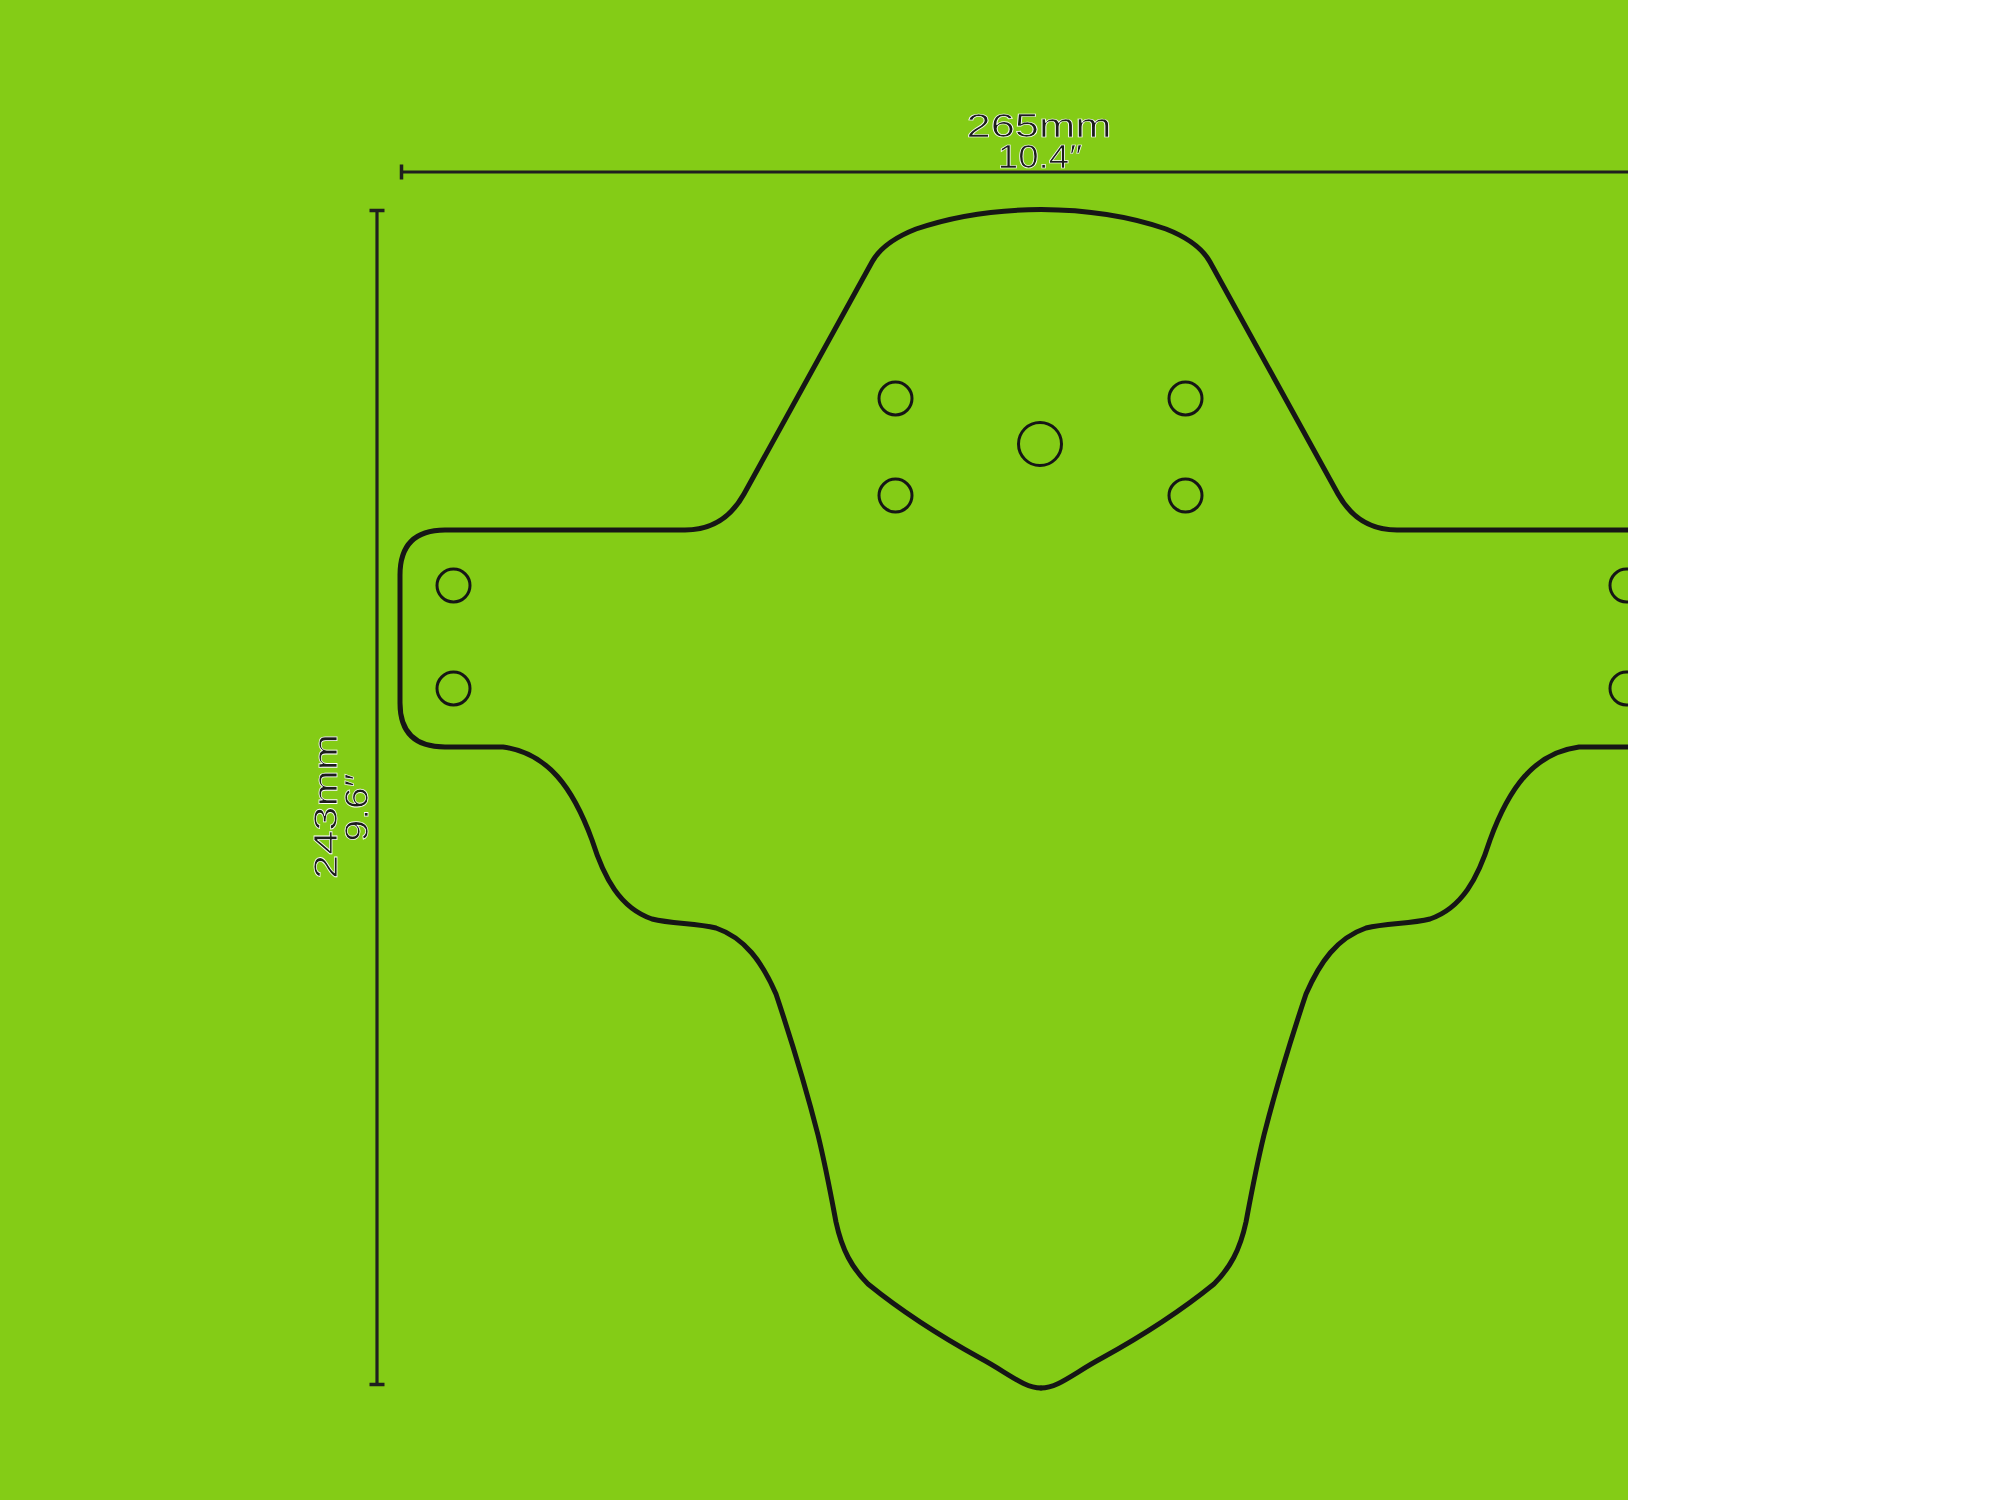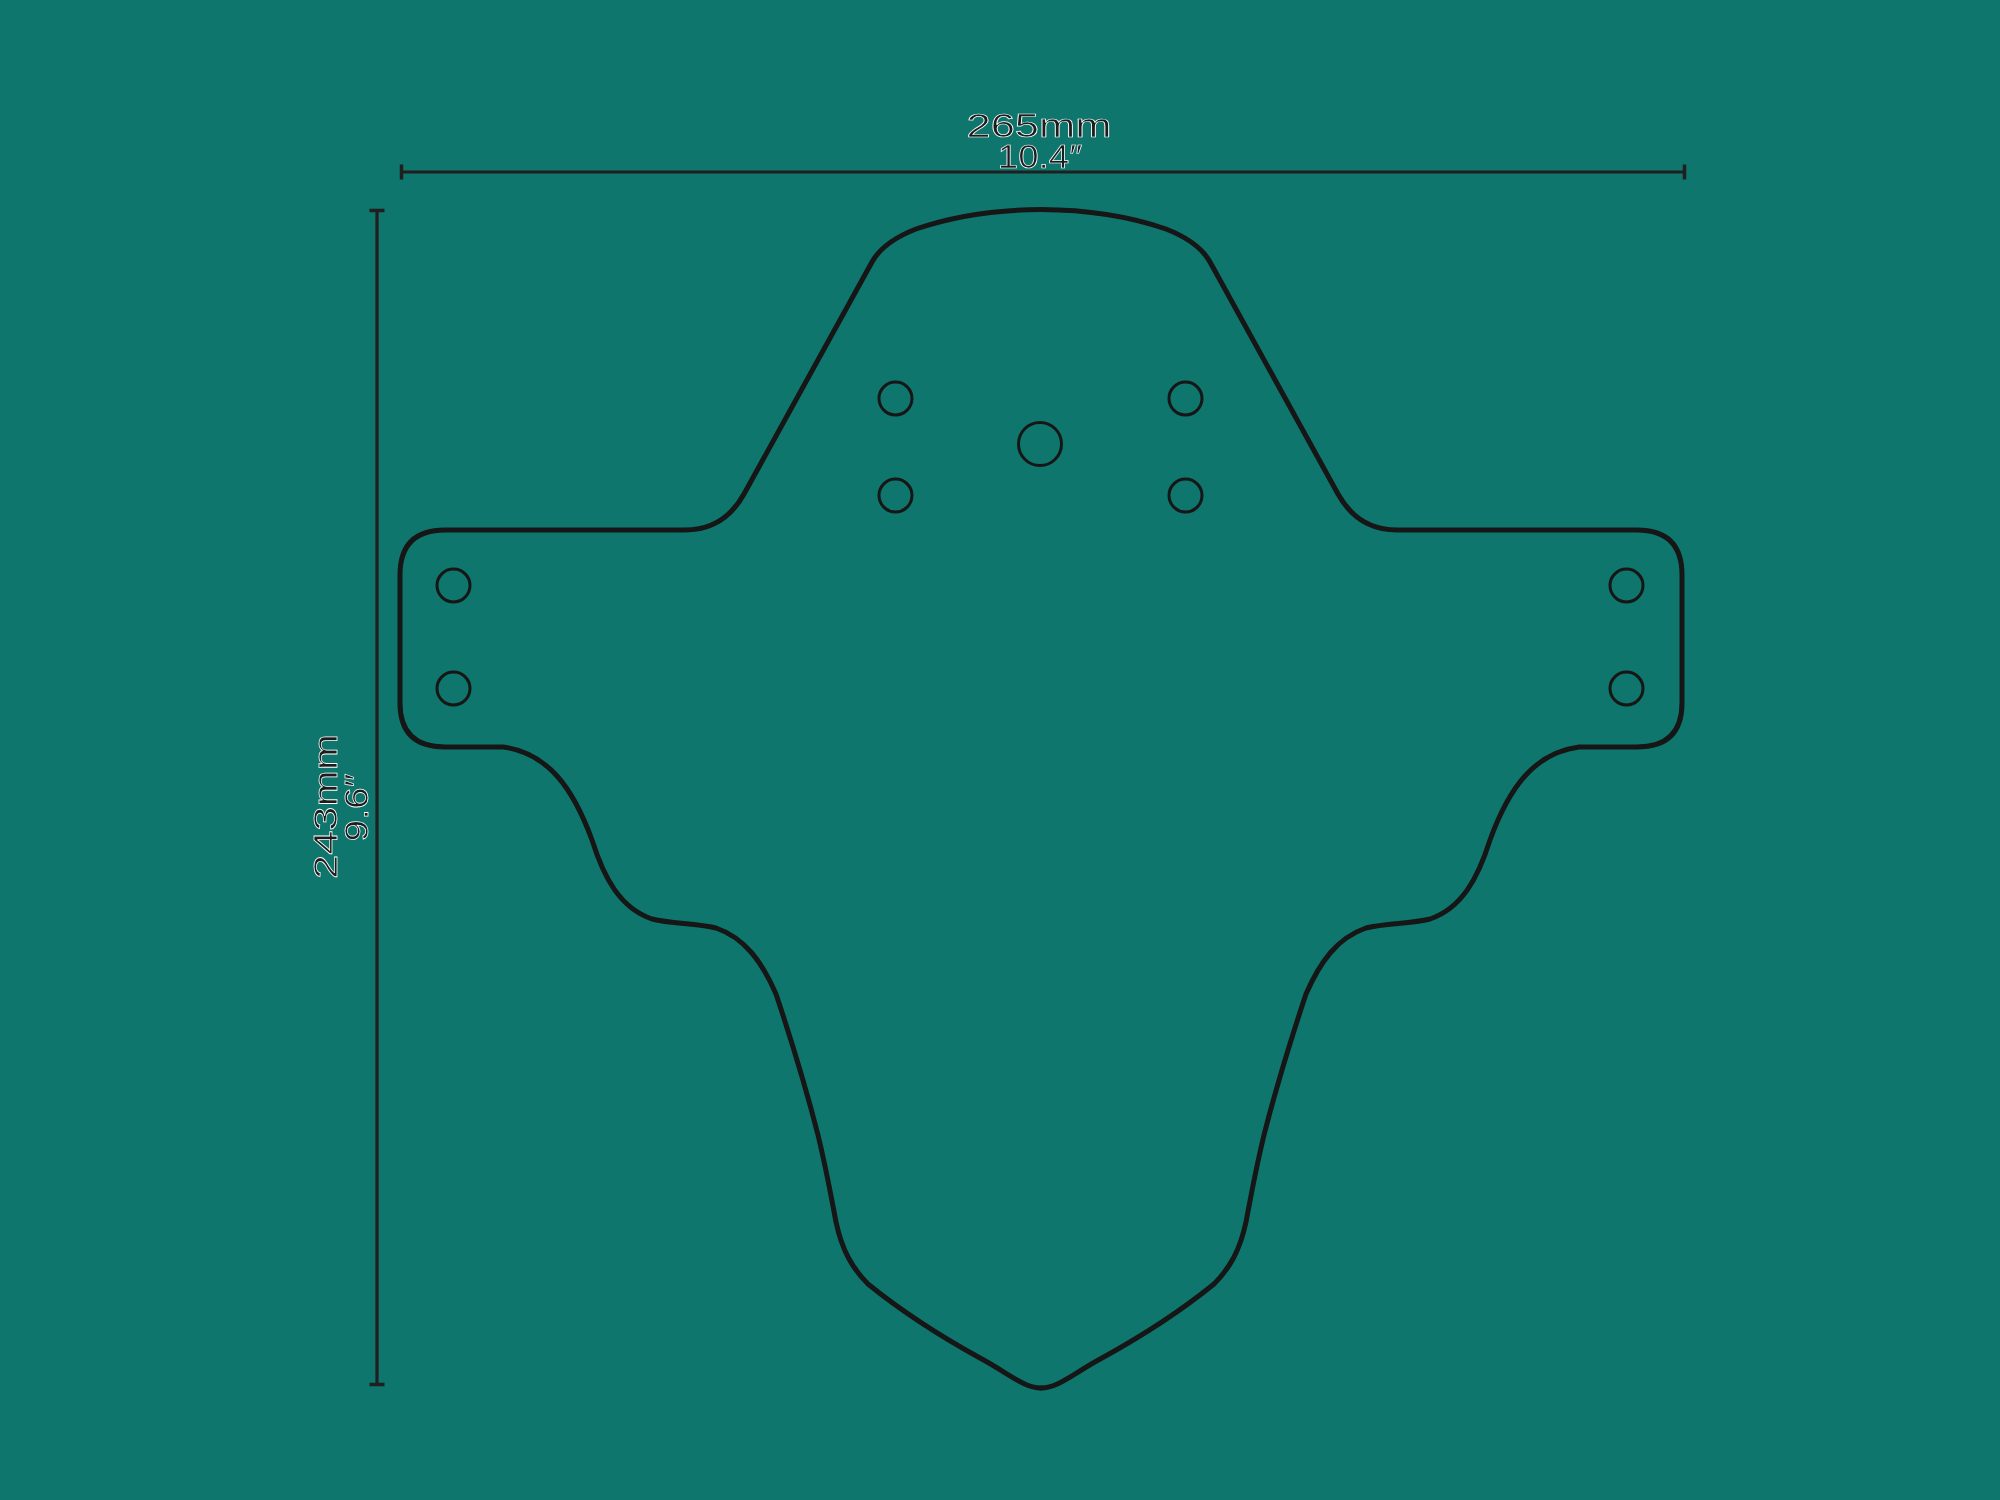--- a/index.html
+++ b/index.html
@@ -1,16 +1,16 @@
 <!DOCTYPE html>
 <html><head>
 <meta charset="utf-8">
 <style>
   html,body{margin:0;padding:0;background:#ffffff;}
-  .page{width:2000px;height:1500px;position:relative;background:#0f766e;overflow:hidden;text-align:right;}
+  .page{width:1628px;height:1500px;position:relative;background:#84cc16;overflow:hidden;text-align:right;}
   text{font-family:"Liberation Sans", sans-serif;fill:#1c1c1c;}
 </style>
 </head>
 <body>
 <div class="page">
 <svg width="2000" height="1500" viewBox="0 0 2000 1500" xmlns="http://www.w3.org/2000/svg">
 
   <g>
     <text x="0" y="0" font-size="33" text-anchor="middle" stroke="#ffffff" stroke-width="0.7" paint-order="fill" transform="translate(1039,136.5) scale(1.32,1)">265mm</text>
     <text x="0" y="0" font-size="33" text-anchor="middle" stroke="#ffffff" stroke-width="0.7" paint-order="fill" transform="translate(1040,167.5) scale(1.11,1)">10.4″</text>

